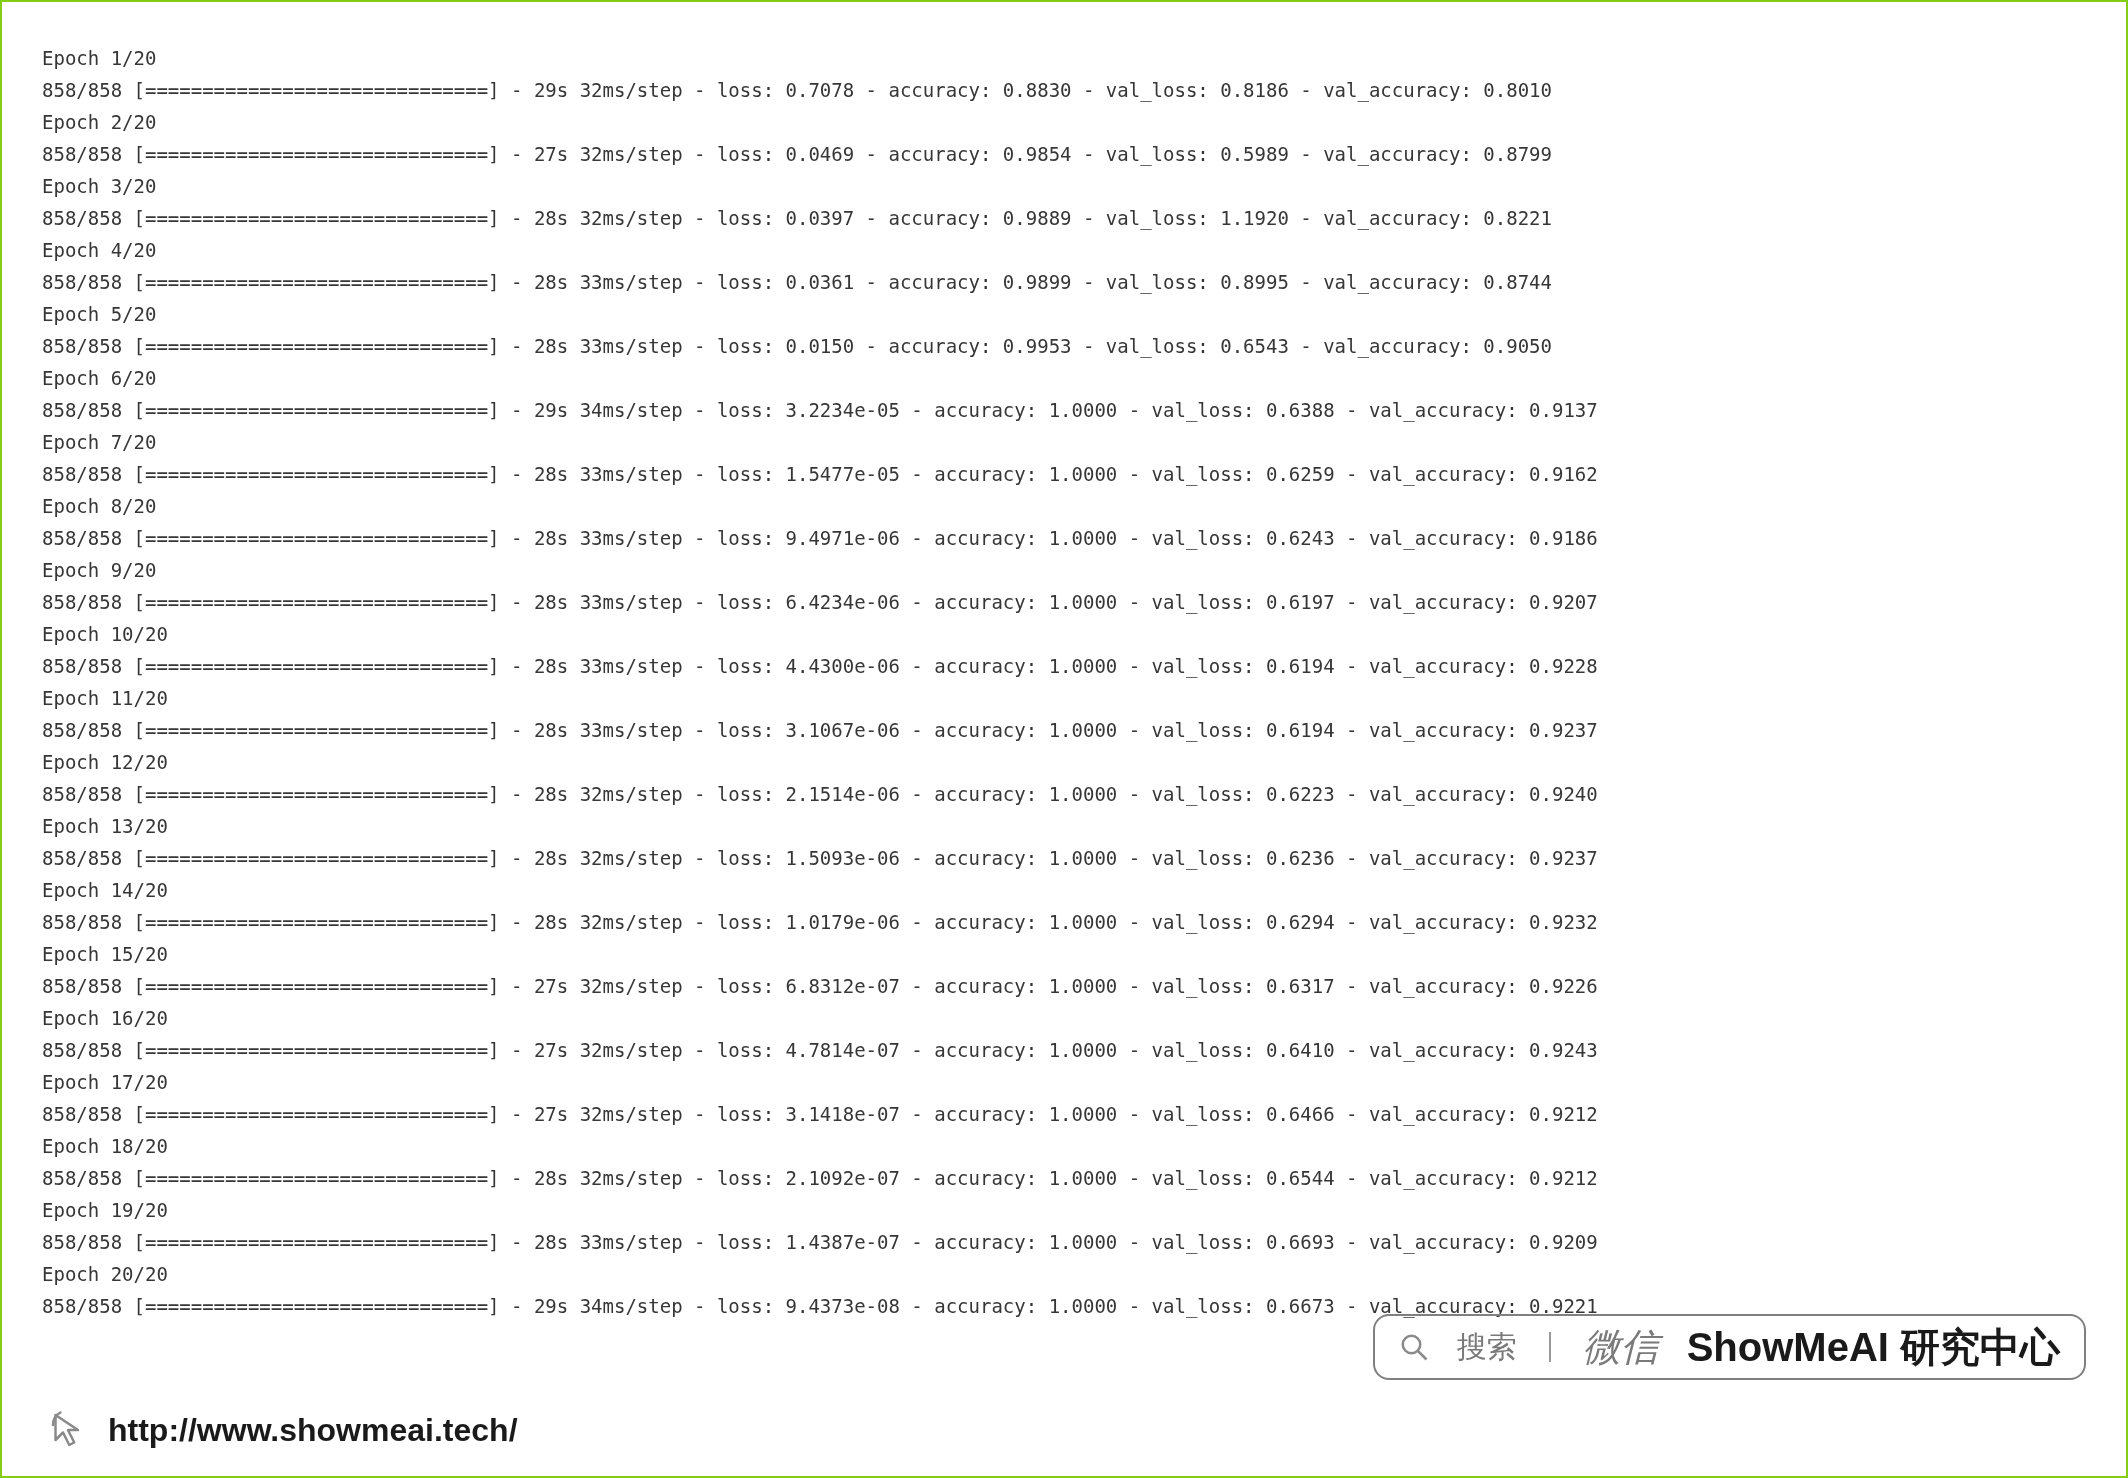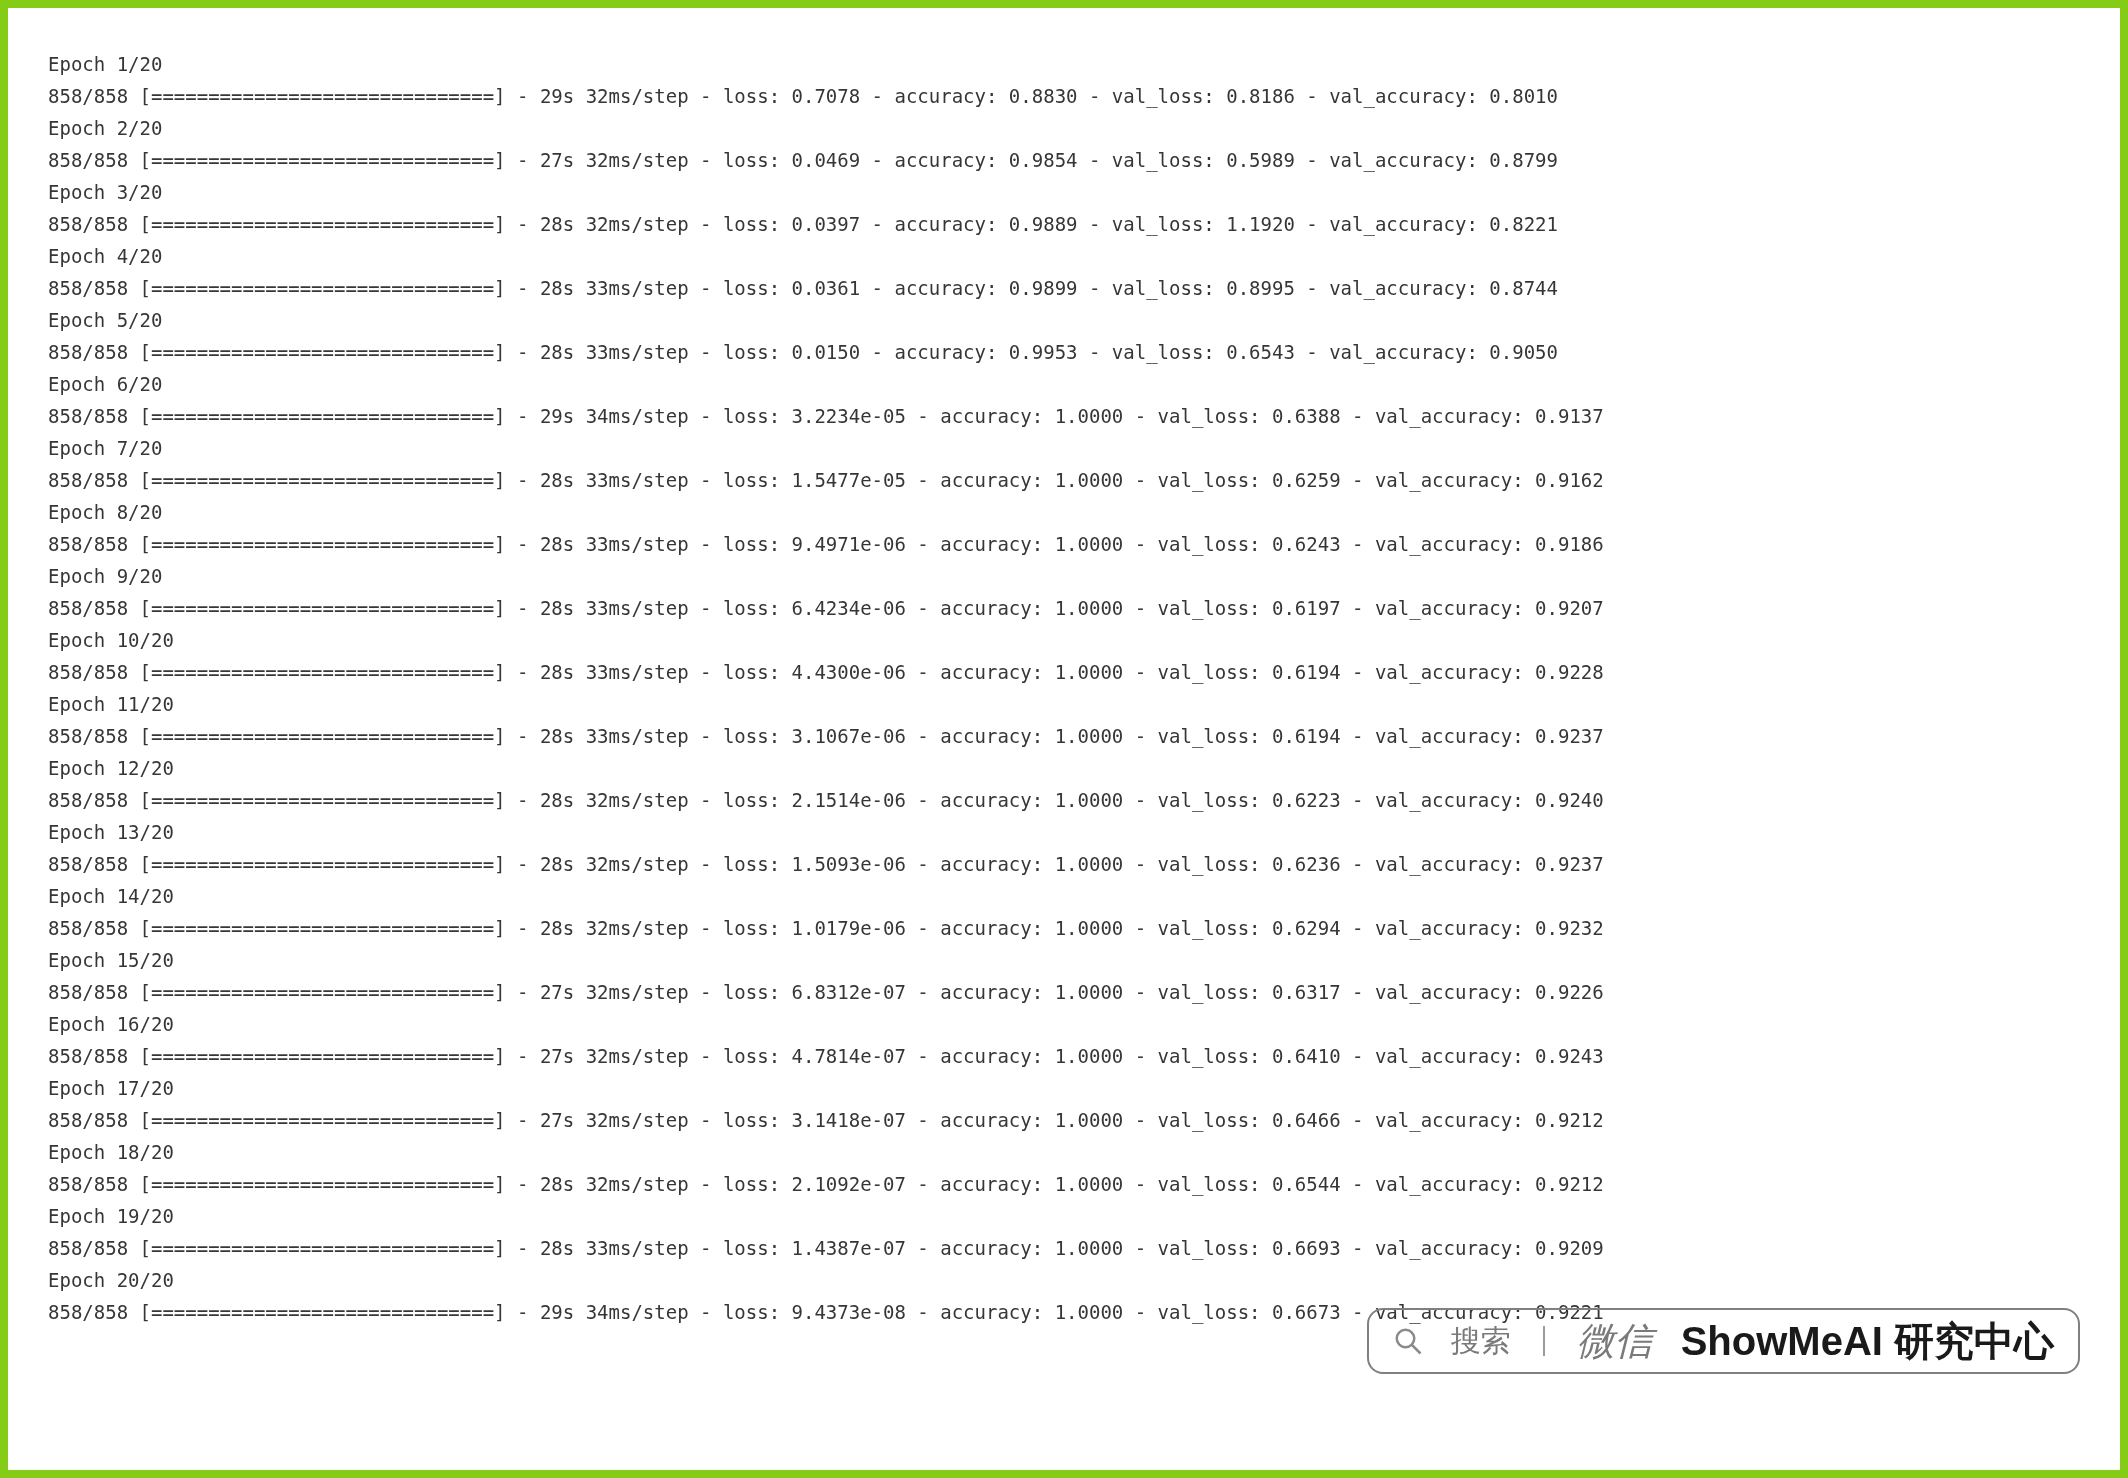--- a/index.html
+++ b/index.html
@@ -6,21 +6,21 @@
     margin: 0;
     padding: 0;
     background: #ffffff;
     width: 2128px;
     height: 1478px;
   }
   .frame {
     box-sizing: border-box;
     width: 2128px;
     height: 1478px;
-    border: 8px solid #84cc16;
+    border: 2px solid #84cc16;
     position: relative;
     padding: 40px 0 0 40px;
   }
   .log {
     font-family: "Menlo", "Consolas", "DejaVu Sans Mono", monospace;
     font-size: 19px;
     line-height: 32px;
     color: #363636;
     white-space: pre;
     margin: 0;
@@ -136,14 +136,23 @@
         <circle cx="10" cy="10" r="7"></circle>
         <line x1="15" y1="15" x2="22" y2="22"></line>
       </svg>
     </span>
     <span class="search-label">搜索</span>
     <span class="sep"></span>
     <span class="wechat">微信</span>
     <span class="brand">ShowMeAI 研究中心</span>
   </div>
 
+  <div class="footer">
+    <span class="cursor">
+      <svg viewBox="0 0 32 32" width="40" height="40" fill="none" stroke="#8a8a8a" stroke-width="2" stroke-linejoin="round" stroke-linecap="round">
+        <path d="M6 4 L6 24 L12 18 L17 28 L21 26 L16 16 L24 16 Z"></path>
+        <path d="M10 2 C 6 4, 4 8, 4 12"></path>
+      </svg>
+    </span>
+    <span class="url">http://www.showmeai.tech/</span>
+  </div>
 
 </div>
 
 </body></html>

